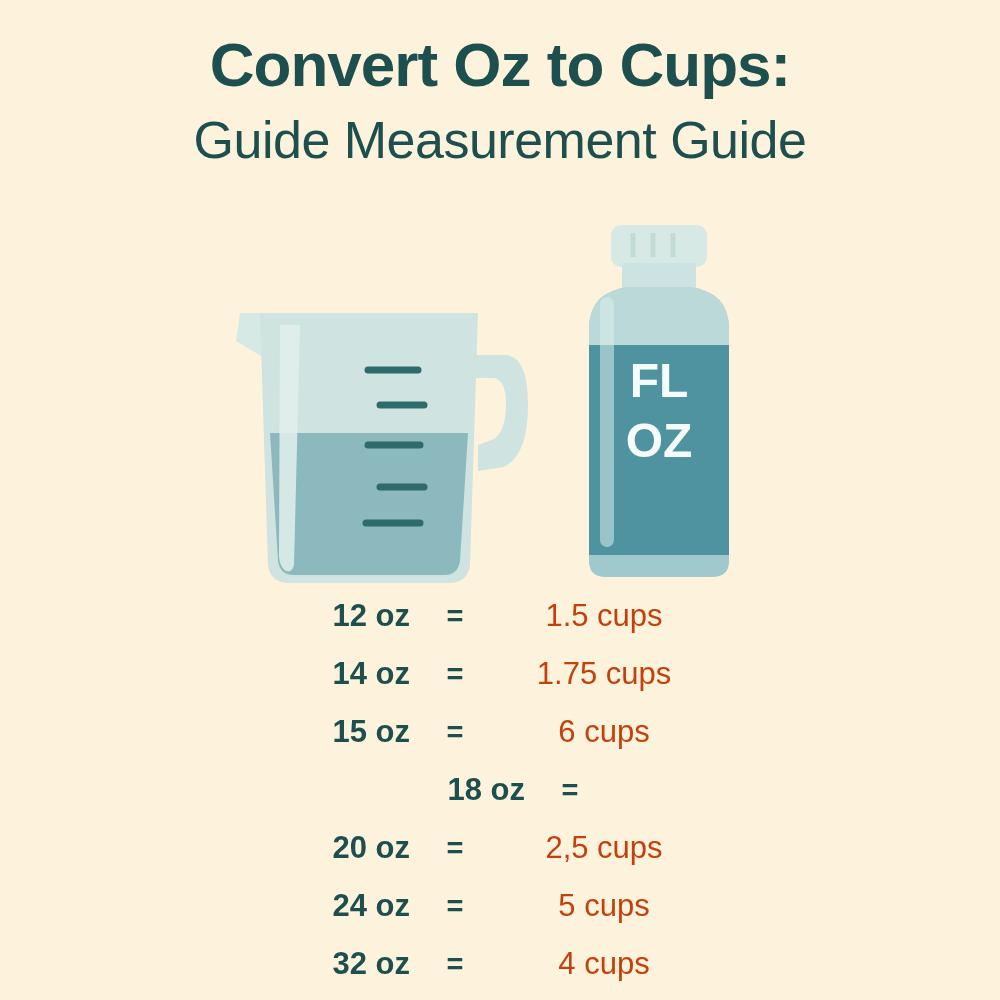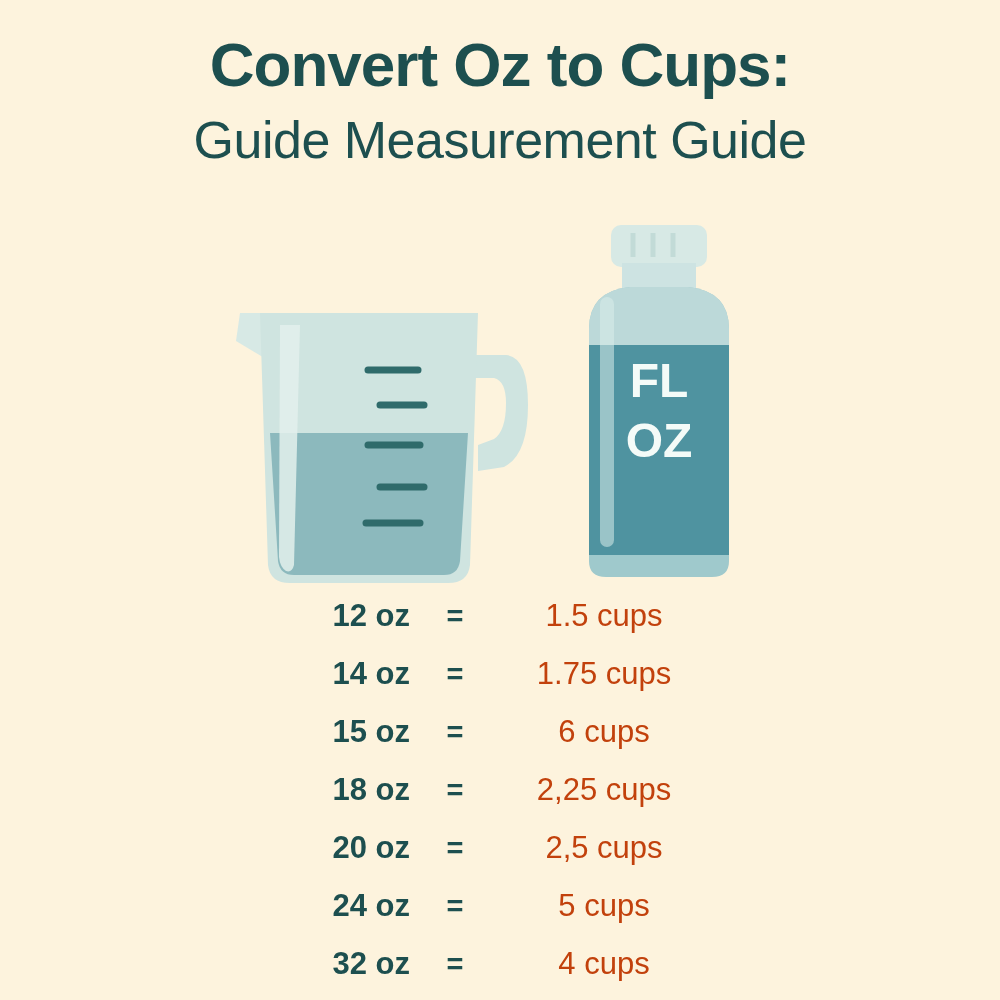--- a/index.html
+++ b/index.html
@@ -170,21 +170,20 @@
 
     <div class="row">
       <div class="cell-oz">15 oz</div>
       <div class="cell-eq">=</div>
       <div class="cell-cups">6 cups</div>
     </div>
 
     <div class="row">
       <div class="cell-oz">18 oz</div>
       <div class="cell-eq">=</div>
-      <div class="cell-cups">2,25 cups</div>
     </div>
 
     <div class="row">
       <div class="cell-oz">20 oz</div>
       <div class="cell-eq">=</div>
       <div class="cell-cups">2,5 cups</div>
     </div>
 
     <div class="row">
       <div class="cell-oz">24 oz</div>

